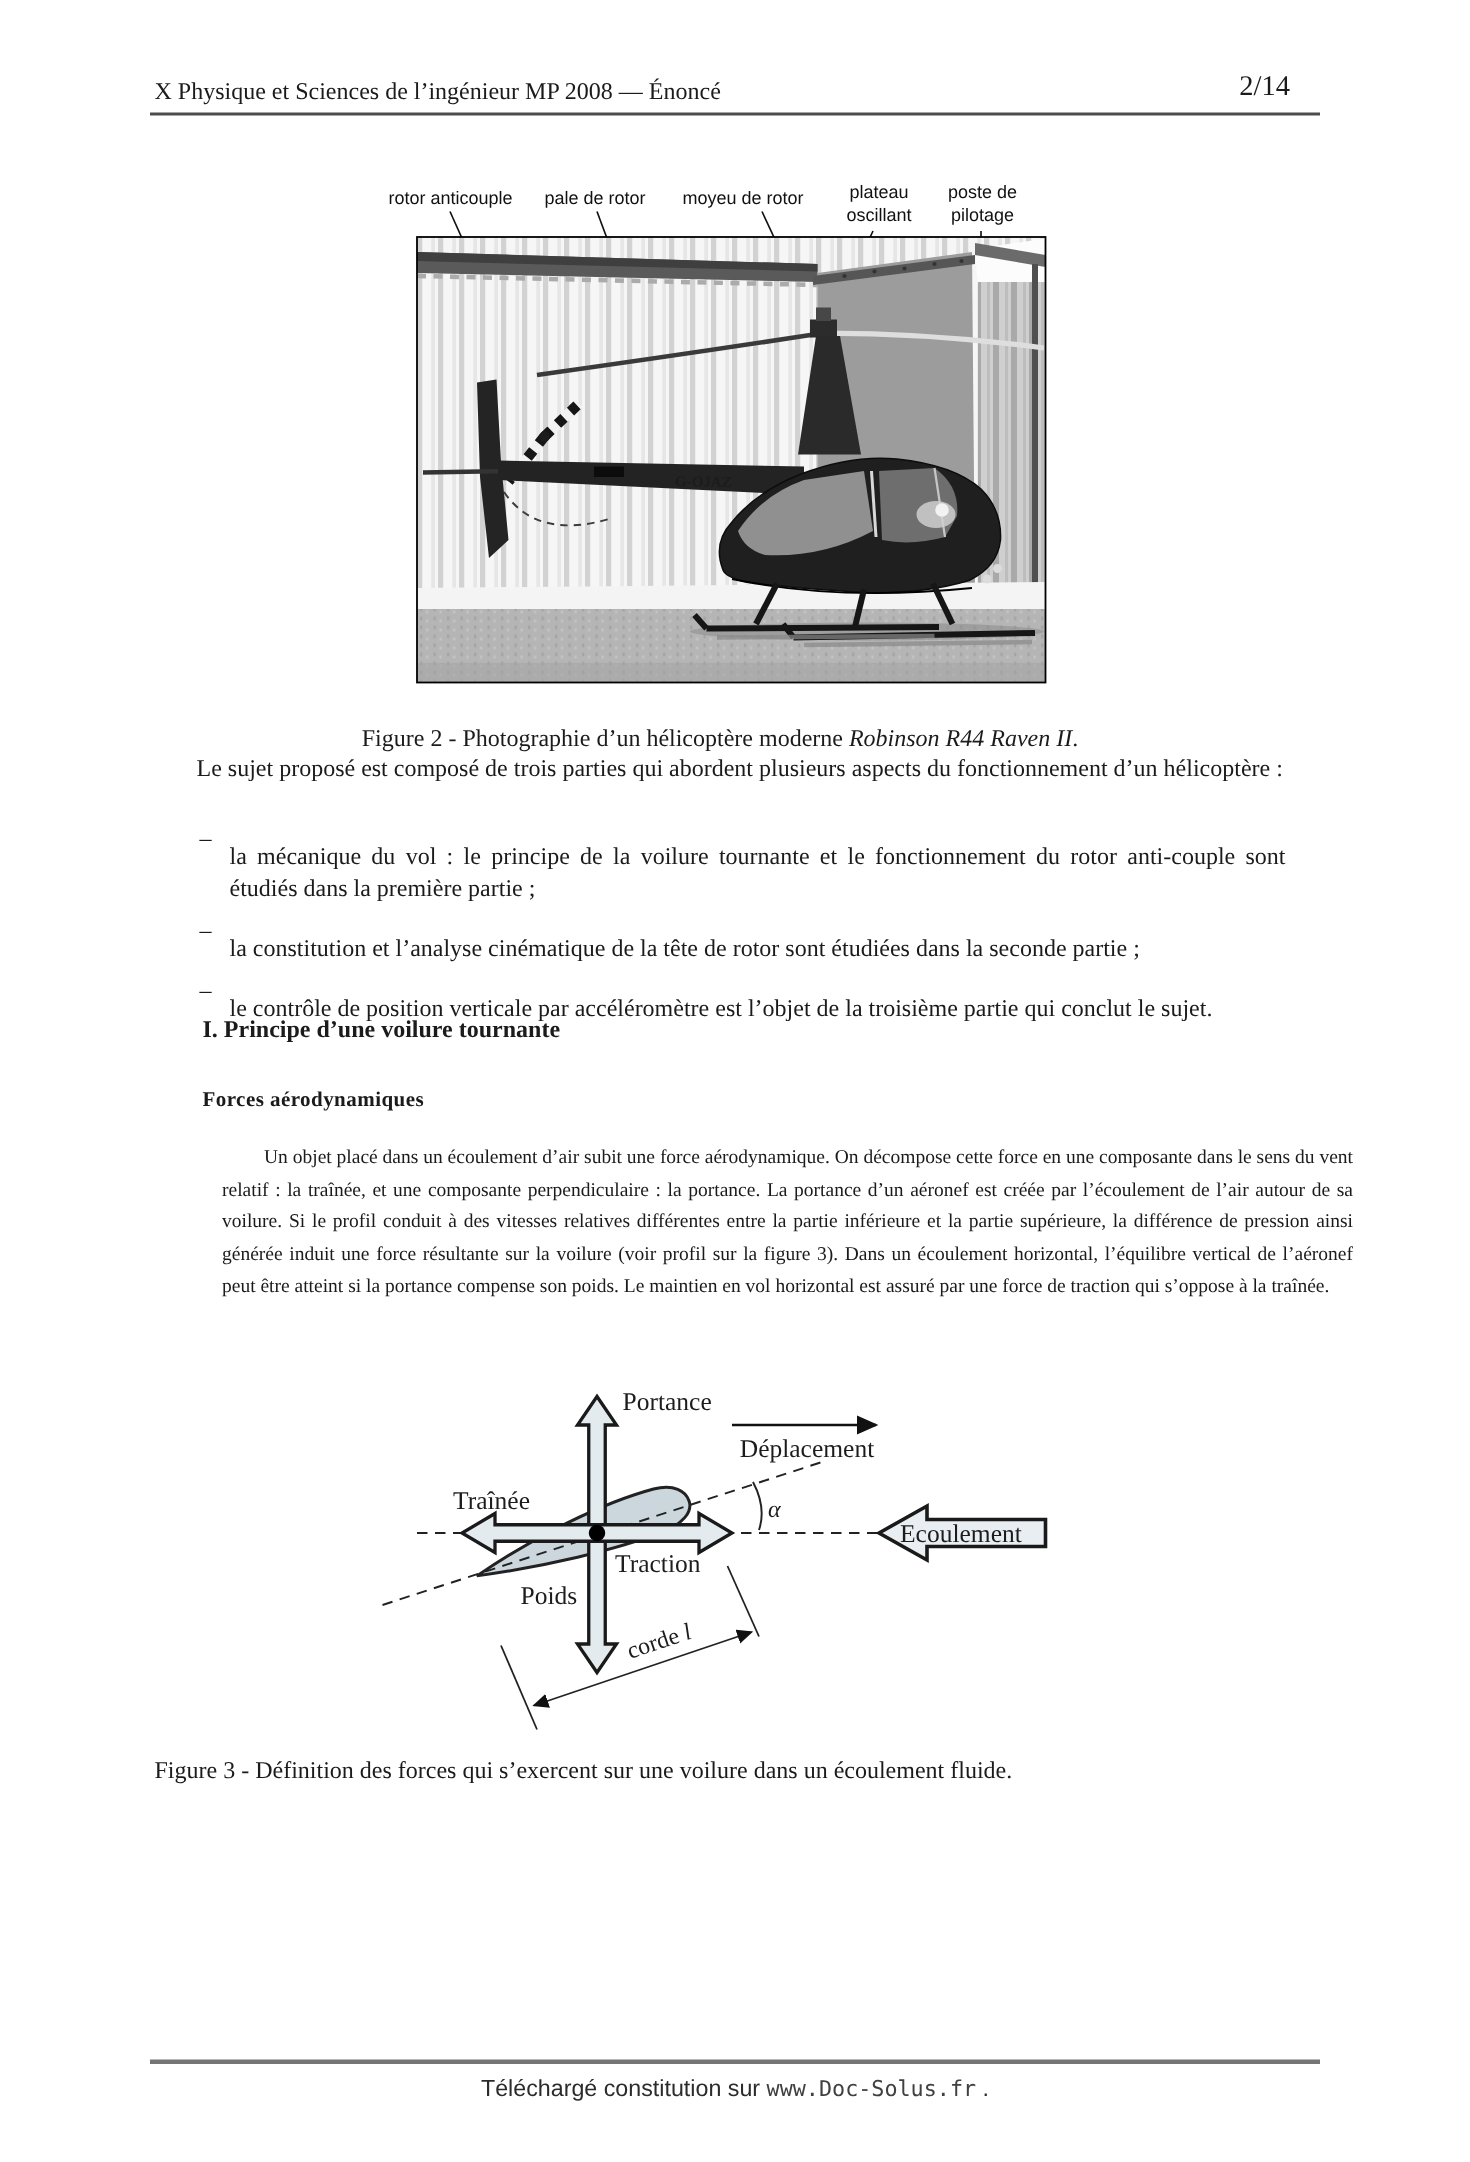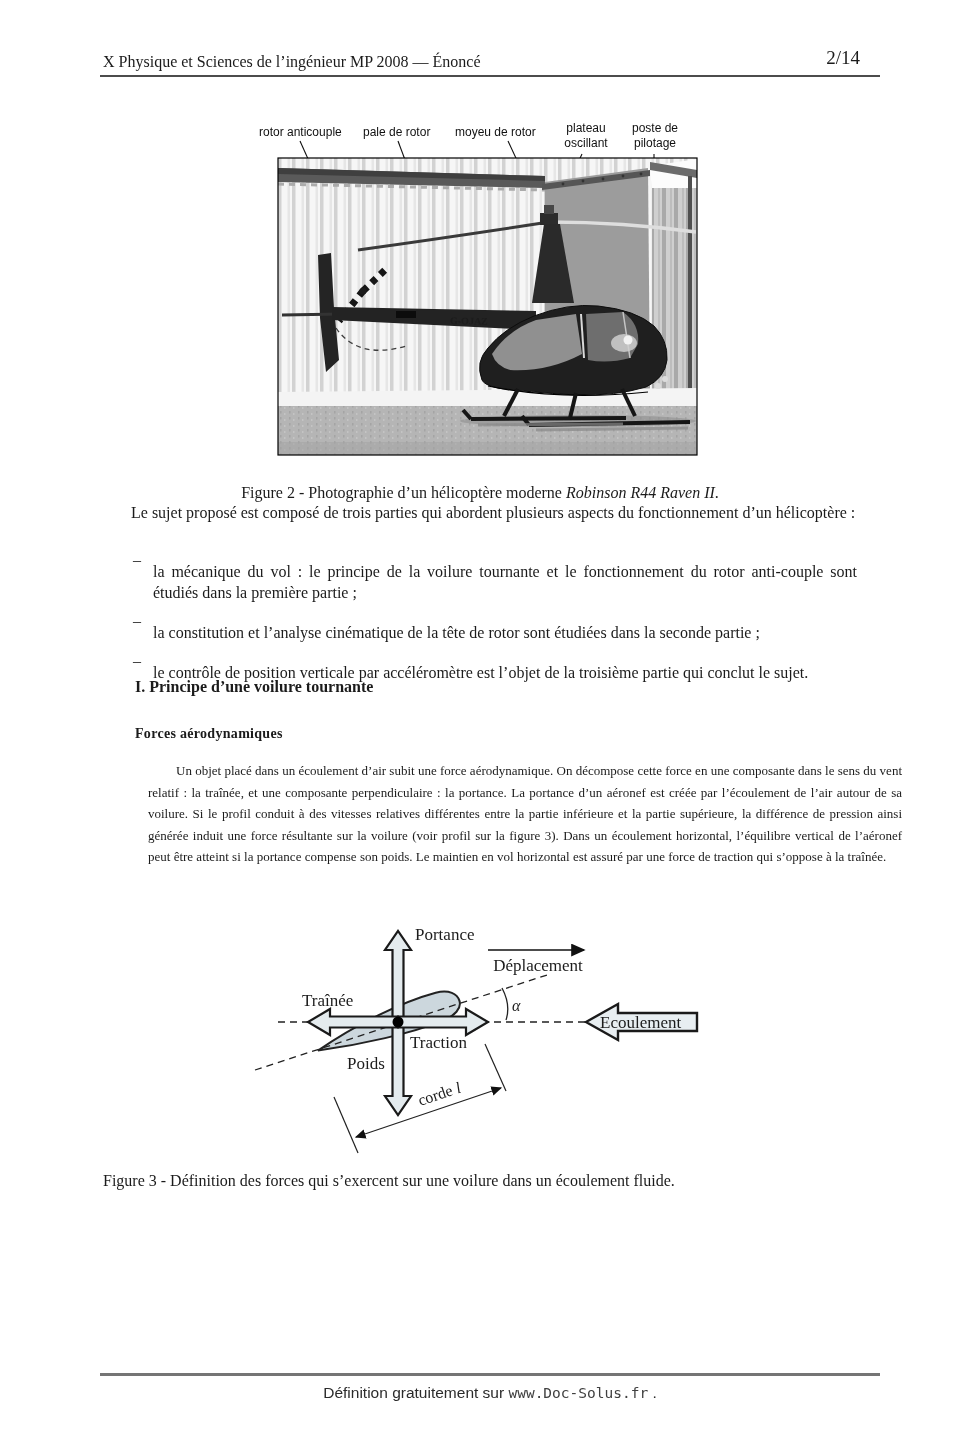--- a/index.html
+++ b/index.html
@@ -233,13 +233,13 @@
   <text class="diag-label" x="162" y="130">Traction</text>
   <text class="diag-label" x="99" y="151">Poids</text>
   <text class="diag-label" x="352" y="110">Ecoulement</text>
   <text x="264" y="93" font-size="16" font-style="italic">α</text>
   <text x="193" y="181" font-size="16" text-anchor="middle" transform="rotate(-18.5 193 181)"><tspan>corde </tspan><tspan font-style="italic">l</tspan></text>
 </svg>
 
 <p class="abs fig3-caption">Figure 3 - Définition des forces qui s’exercent sur une voilure dans un écoulement fluide.</p>
 
 <div class="abs rule-bottom"></div>
-<div class="abs footer"><span>Définition gratuitement sur </span><a href="#" class="url">www.Doc-Solus.fr</a><span> .</span></div>
+<div class="abs footer"><span>Téléchargé constitution sur </span><a href="#" class="url">www.Doc-Solus.fr</a><span> .</span></div>
 
 </body></html>

